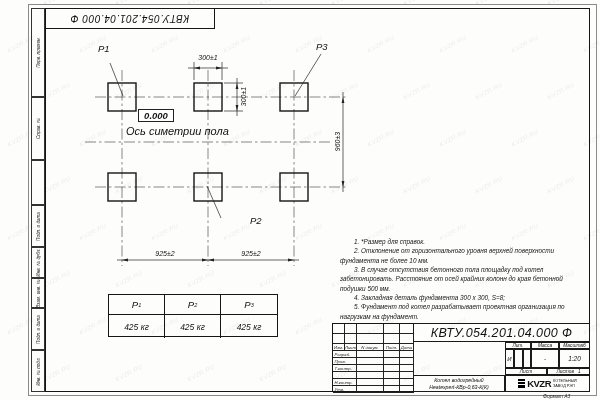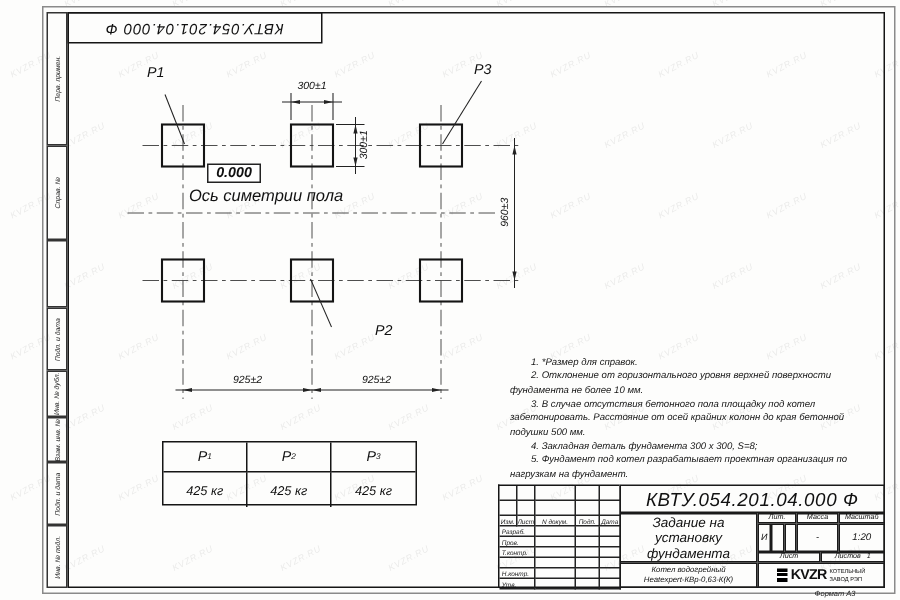--- a/index.html
+++ b/index.html
@@ -283,25 +283,20 @@
       <div class="c"></div>
       <div class="c"></div>
       <div class="c"></div>
     <div class="c s2" data-name="row-utv">Утв.</div>
       <div class="c"></div>
       <div class="c"></div>
       <div class="c"></div>
   </div>
 
   <div class="cell desig" style="left:413px;top:323px;width:177px;height:19px;" data-name="title-block-designation">КВТУ.054.201.04.000 Ф</div>
-  <div class="cell tname" style="left:413px;top:342px;width:92px;height:33px;" data-name="title-block-document-name">
-    <span>Задание на</span>
-    <span>установку</span>
-    <span>фундамента</span>
-  </div>
   <div class="cell pname" style="left:413px;top:375px;width:92px;height:17px;" data-name="title-block-product-name">
     <span>Котел водогрейный</span>
     <span>Heatexpert-КВр-0,63-К(К)</span>
   </div>
 
   <div class="cell hd7" style="left:505px;top:342px;width:26px;height:7px;" data-name="lit-header">Лит.</div>
   <div class="cell hd7" style="left:531px;top:342px;width:28px;height:7px;" data-name="mass-header">Масса</div>
   <div class="cell hd7" style="left:559px;top:342px;width:31px;height:7px;" data-name="scale-header">Масштаб</div>
   <div class="cell val" style="left:505px;top:349px;width:9px;height:19px;" data-name="lit-value">И</div>
   <div class="cell val" style="left:514px;top:349px;width:9px;height:19px;" data-name="lit-cell-2"></div>

